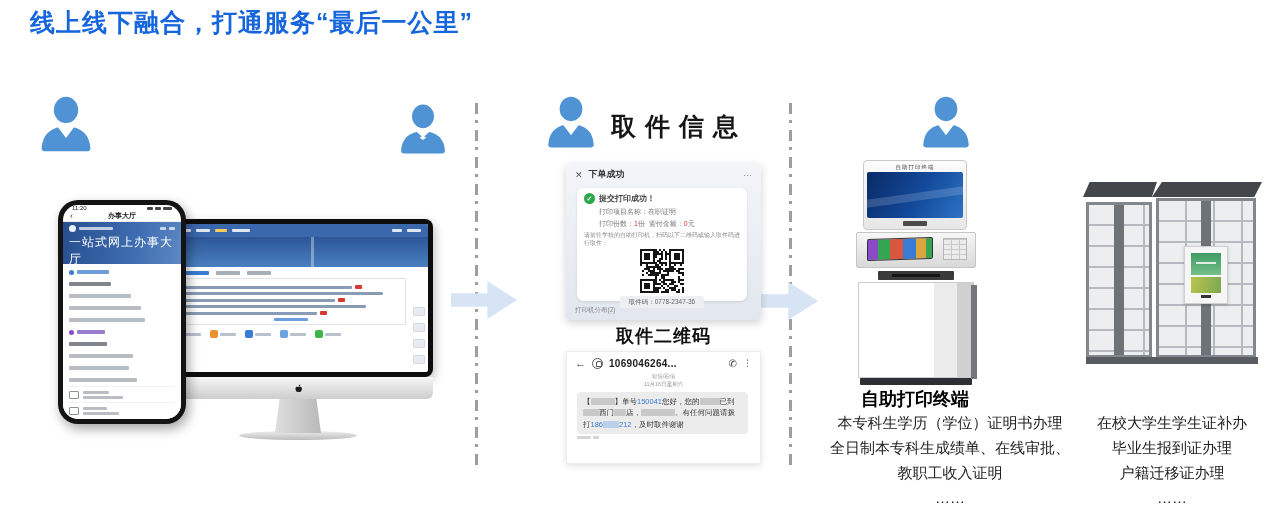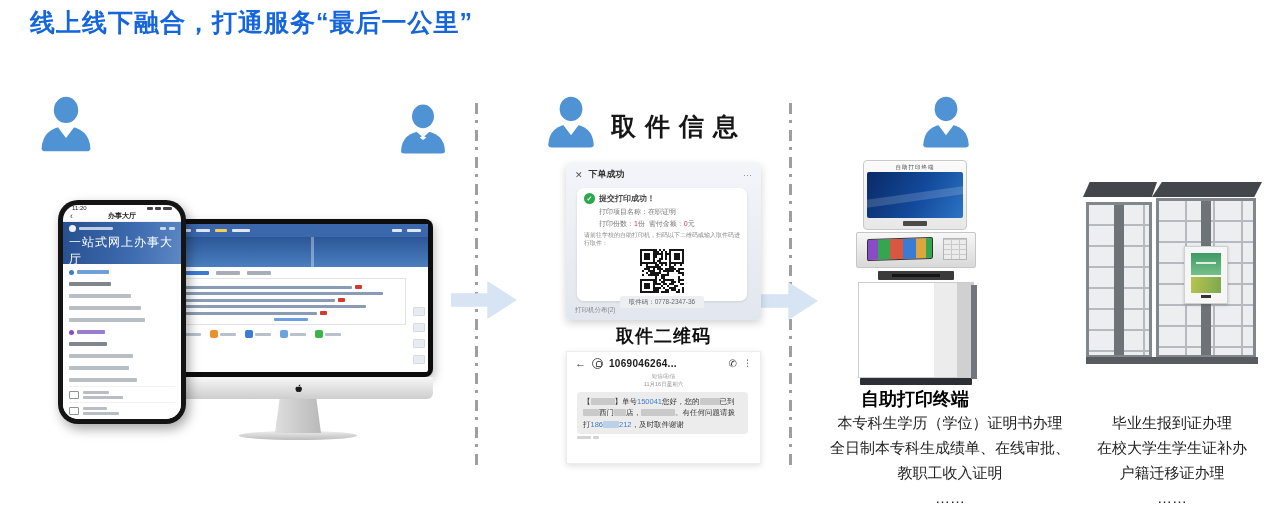--- a/index.html
+++ b/index.html
@@ -722,19 +722,19 @@
   </div>
 
   <div class="terminal-title" style="left:795px;top:387px;width:240px">自助打印终端</div>
   <div class="terminal-desc" style="left:816px;top:410px;width:268px">
     <div>本专科生学历（学位）证明书办理</div>
     <div>全日制本专科生成绩单、在线审批、</div>
     <div>教职工收入证明</div>
     <div>……</div>
   </div>
   <div class="terminal-desc" style="left:1080px;top:410px;width:184px">
+    <div>在校大学生学生证补办</div>
     <div>毕业生报到证办理</div>
-    <div>在校大学生学生证补办</div>
     <div>户籍迁移证办理</div>
     <div>……</div>
   </div>
 
 </div>
 
 </body></html>

